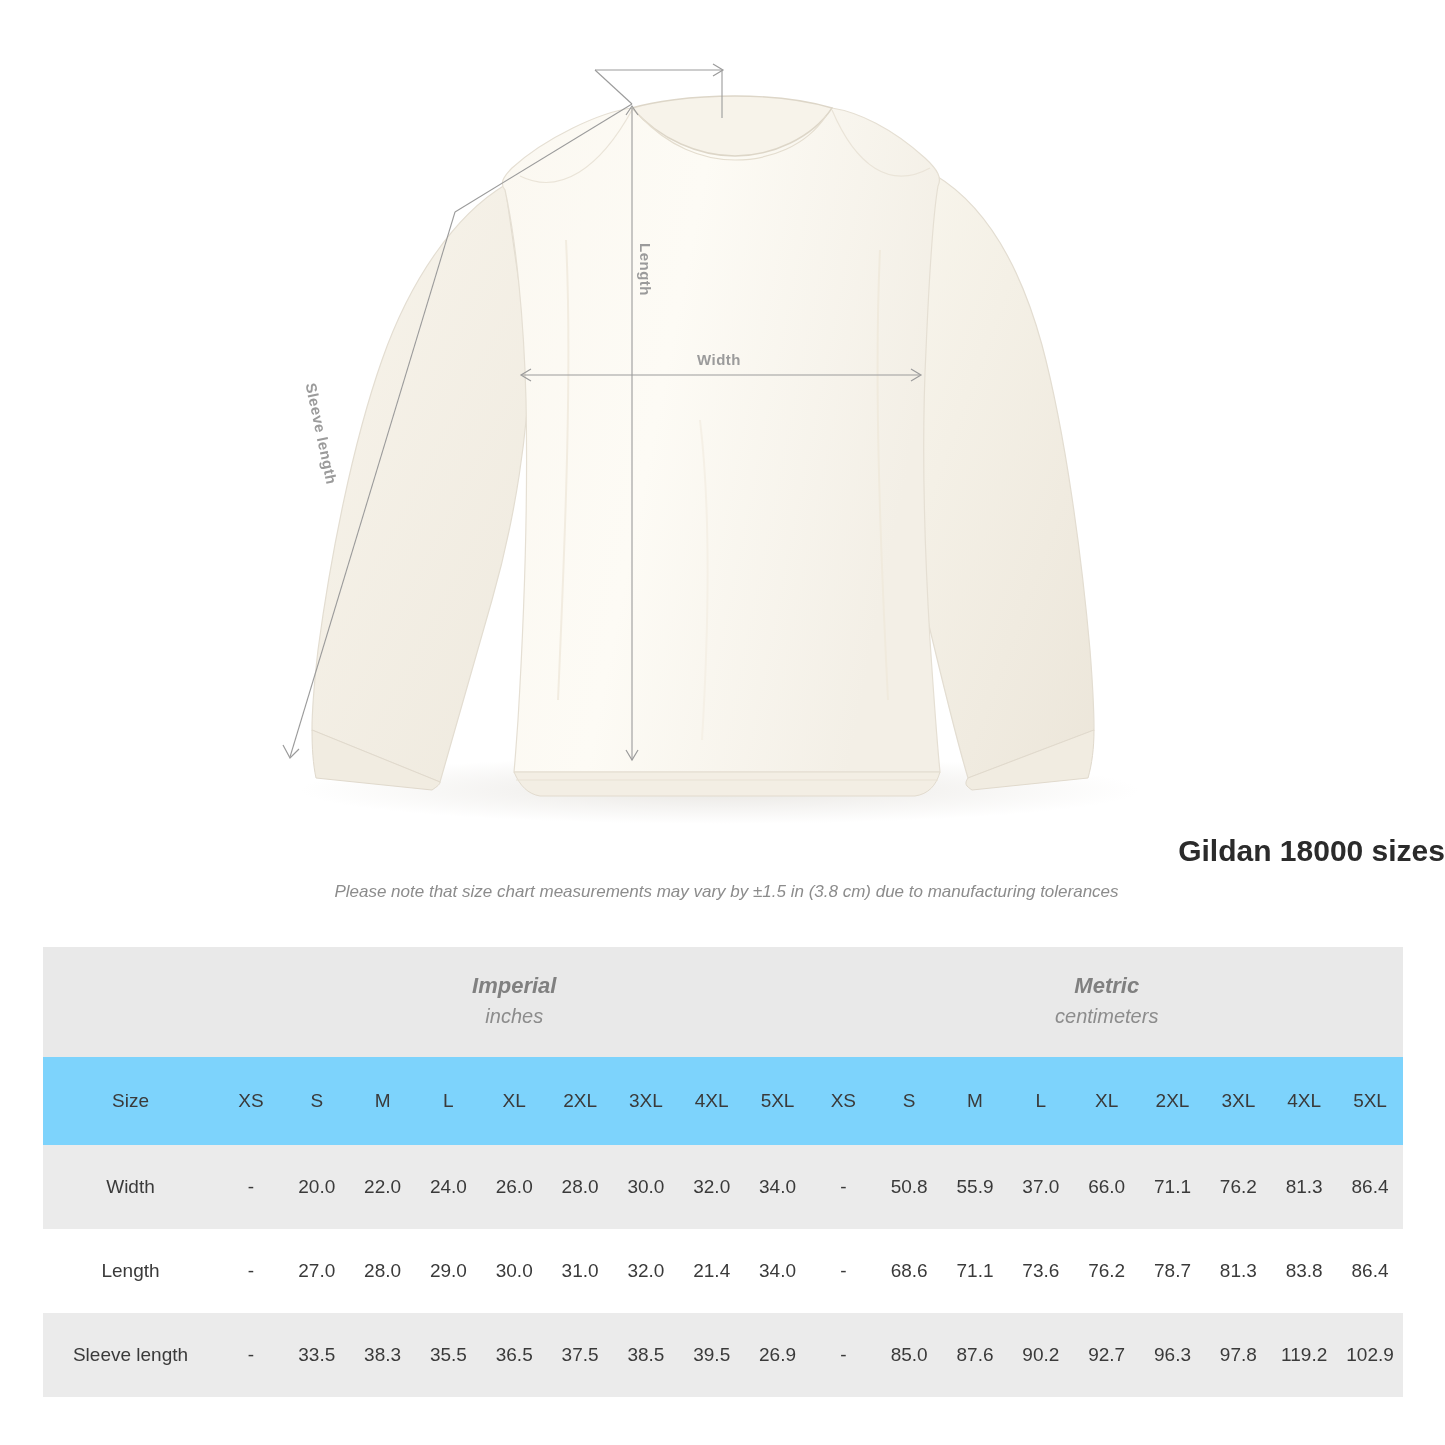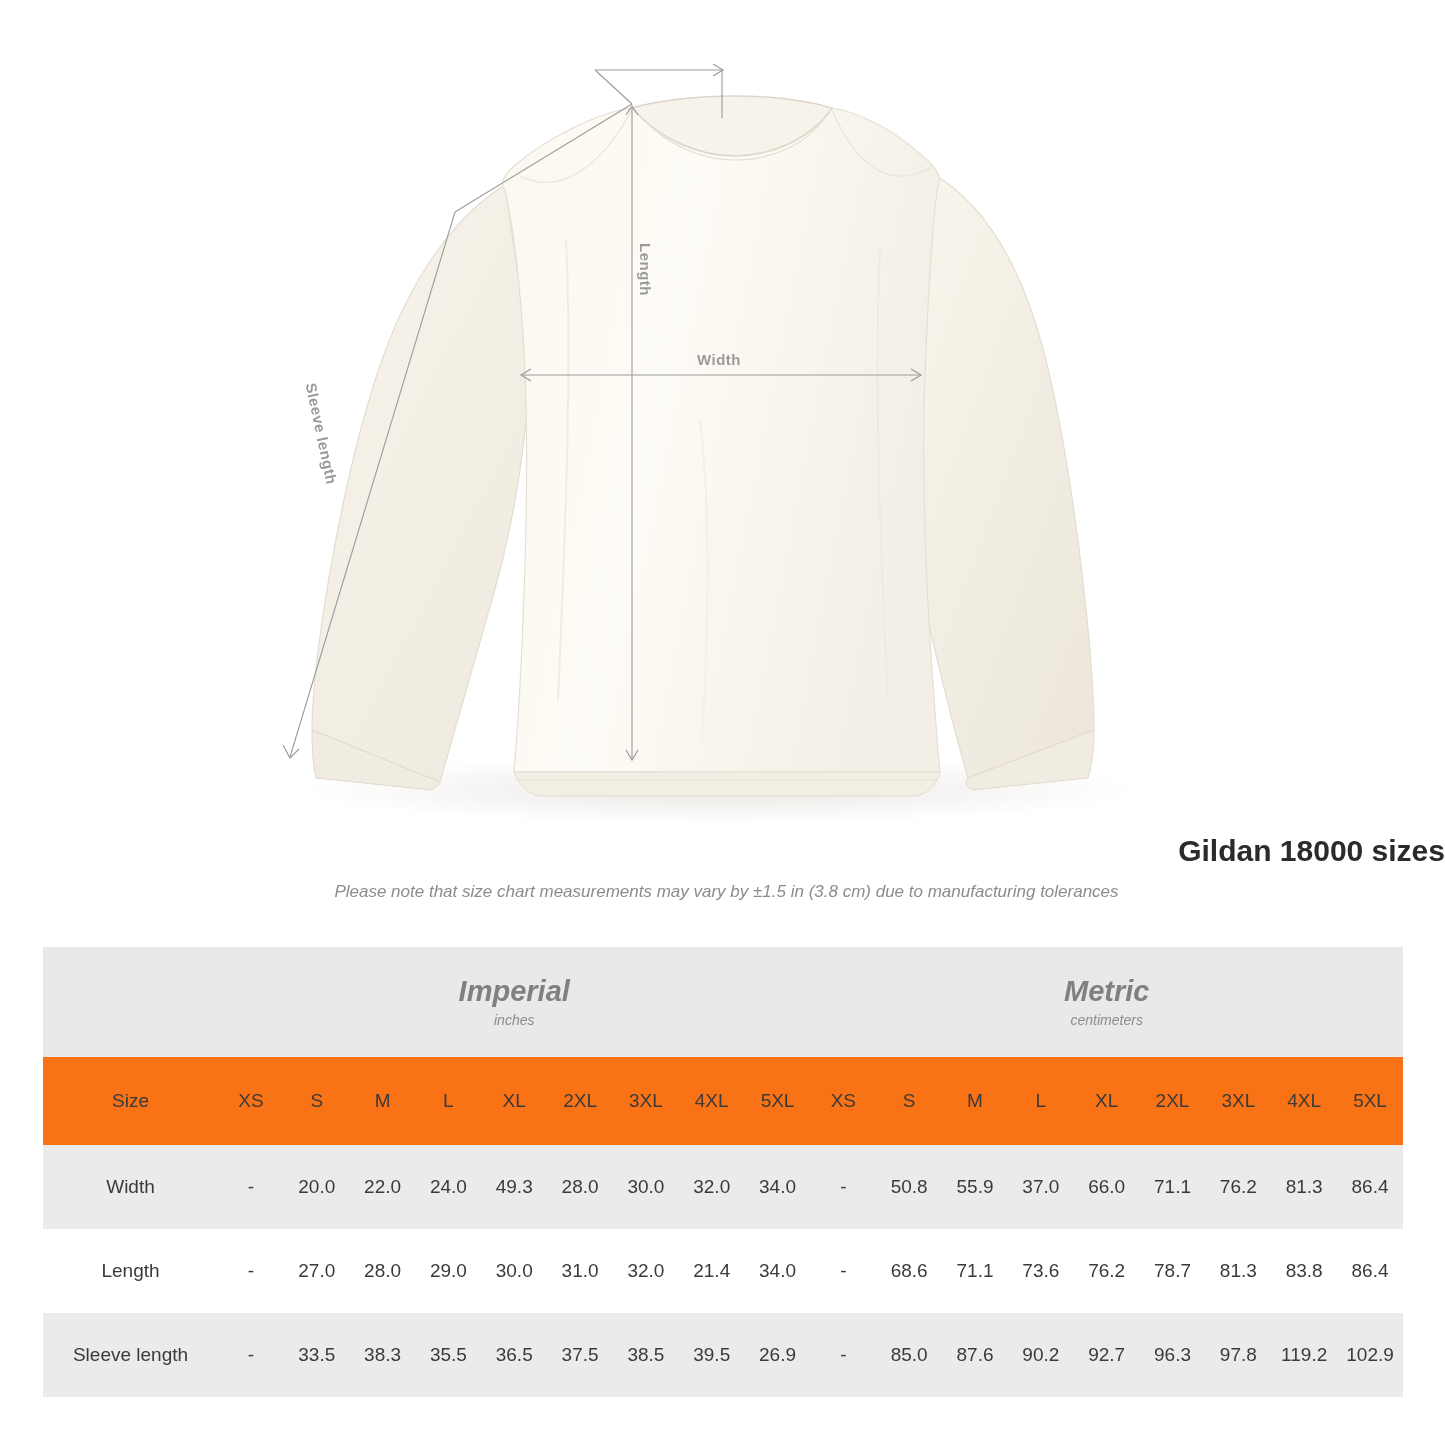--- a/index.html
+++ b/index.html
@@ -93,38 +93,38 @@
     text-align: center;
     vertical-align: middle;
     font-weight: normal;
   }
   .unit-head td {
     background: #e9e9e9;
     height: 110px;
     padding: 0;
   }
   .unit-system {
-    font-size: 29px;
+    font-size: 22px;
     font-style: italic;
     font-weight: bold;
     color: #808080;
     line-height: 1.25;
   }
   .unit-sub {
-    font-size: 14px;
+    font-size: 20px;
     font-style: italic;
     color: #8c8c8c;
     line-height: 1.6;
   }
   .hdr-row td {
     height: 86px;
     font-size: 19px;
     font-weight: bold;
     color: #3a3a3a;
-    background: #f97316;
+    background: #7dd3fc;
   }
   .hdr-row td.rowlabel {
     font-size: 19px;
   }
   .body-row td {
     height: 82px;
     font-size: 19px;
     color: #3a3a3a;
   }
   .body-row.shaded td { background: #ebebeb; }
@@ -268,21 +268,21 @@
         <td class="cell">4XL</td>
         <td class="cell">5XL</td>
       </tr>
 
       <tr class="body-row shaded">
         <td class="rowlabel">Width</td>
         <td class="cell">-</td>
         <td class="cell">20.0</td>
         <td class="cell">22.0</td>
         <td class="cell">24.0</td>
-        <td class="cell">49.3</td>
+        <td class="cell">26.0</td>
         <td class="cell">28.0</td>
         <td class="cell">30.0</td>
         <td class="cell">32.0</td>
         <td class="cell">34.0</td>
         <td class="cell">-</td>
         <td class="cell">50.8</td>
         <td class="cell">55.9</td>
         <td class="cell">37.0</td>
         <td class="cell">66.0</td>
         <td class="cell">71.1</td>

